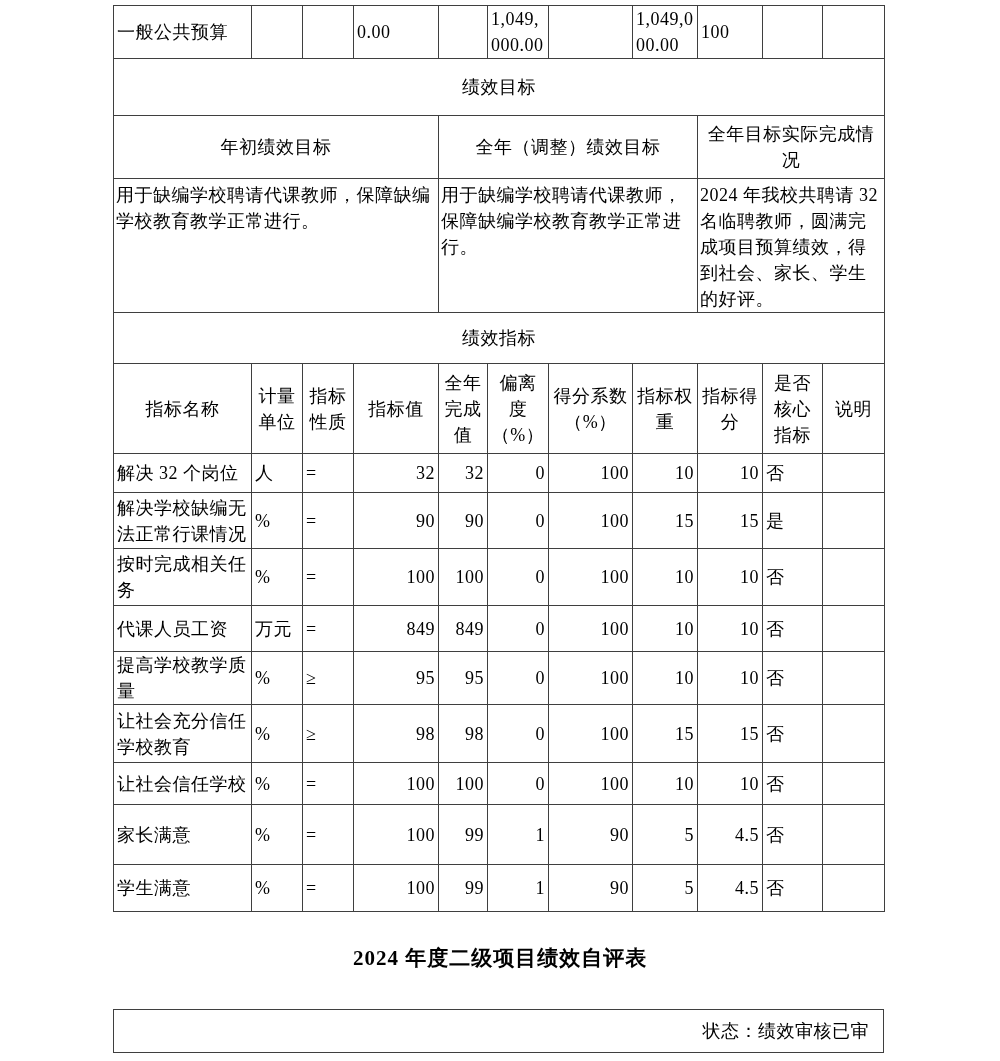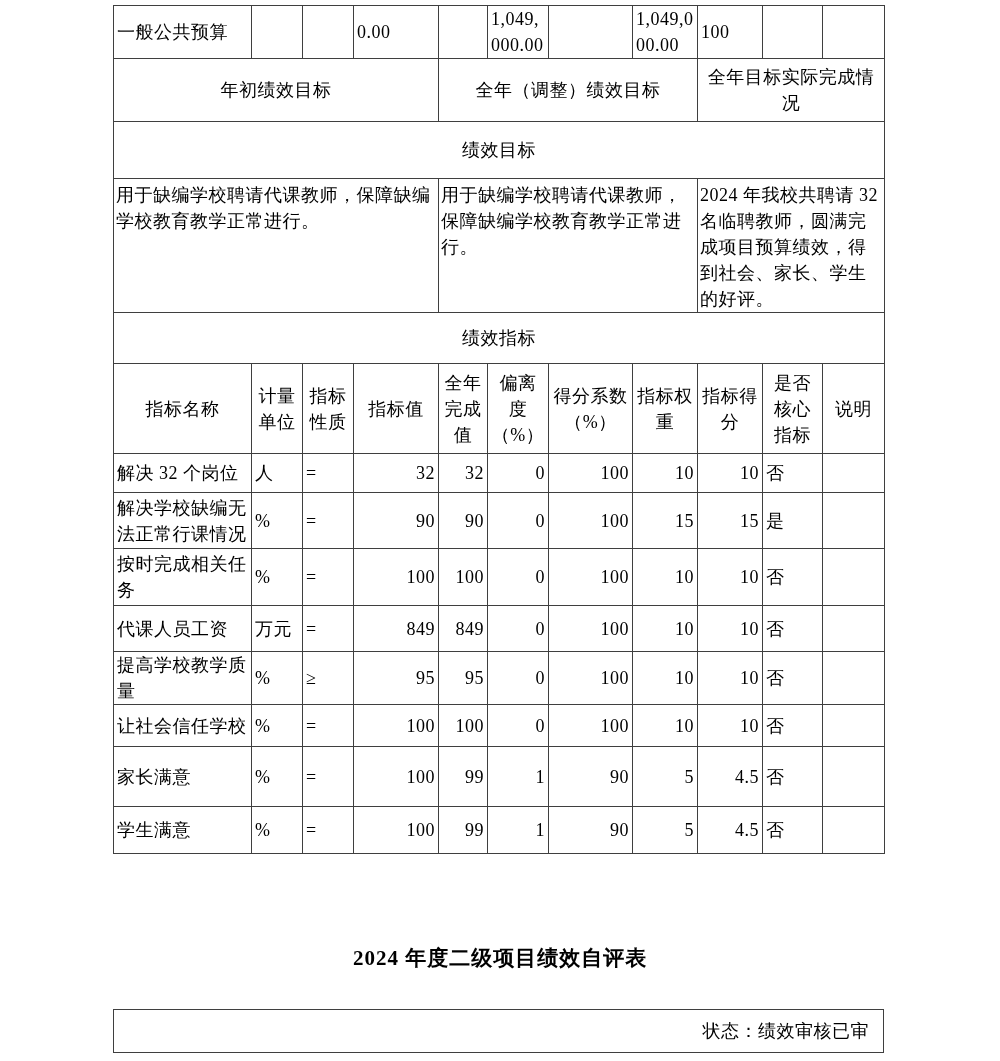--- a/index.html
+++ b/index.html
@@ -129,28 +129,28 @@
     <td class="numwrap">0.00</td>
     <td></td>
     <td class="numwrap">1,049,000.00</td>
     <td></td>
     <td class="numwrap">1,049,000.00</td>
     <td class="numwrap grayline">100</td>
     <td></td>
     <td></td>
   </tr>
 
+  <tr style="height:57px">
+    <td class="band" colspan="11">绩效目标</td>
+  </tr>
+
   <tr style="height:63px">
     <td class="ghead" colspan="4">年初绩效目标</td>
     <td class="ghead" colspan="4">全年（调整）绩效目标</td>
     <td class="ghead ghead3" colspan="3">全年目标实际完成情况</td>
-  </tr>
-
-  <tr style="height:57px">
-    <td class="band" colspan="11">绩效目标</td>
   </tr>
 
   <tr class="goaltext" style="height:132px">
     <td colspan="4" style="padding:3px 4px 0 2px">用于缺编学校聘请代课教师，保障缺编学校教育教学正常进行。</td>
     <td colspan="4" style="padding:3px 4px 0 2px">用于缺编学校聘请代课教师，保障缺编学校教育教学正常进行。</td>
     <td colspan="3" style="padding:3px 4px 0 2px">2024 年我校共聘请 32 名临聘教师，圆满完成项目预算绩效，得到社会、家长、学生的好评。</td>
   </tr>
 
   <tr style="height:51px">
     <td class="band" colspan="11">绩效指标</td>
@@ -233,20 +233,33 @@
     <td class="num">95</td>
     <td class="num">95</td>
     <td class="num">0</td>
     <td class="num">100</td>
     <td class="num">10</td>
     <td class="num">10</td>
     <td class="flagcell grayline">否</td>
     <td></td>
   </tr>
 
+  <tr style="height:58px">
+    <td>让社会充分信任学校教育</td>
+    <td class="unitcell">%</td>
+    <td class="naturecell">≥</td>
+    <td class="num">98</td>
+    <td class="num">98</td>
+    <td class="num">0</td>
+    <td class="num">100</td>
+    <td class="num">15</td>
+    <td class="num">15</td>
+    <td class="flagcell grayline">否</td>
+    <td></td>
+  </tr>
 
   <tr style="height:42px">
     <td>让社会信任学校</td>
     <td class="unitcell">%</td>
     <td class="naturecell">=</td>
     <td class="num">100</td>
     <td class="num">100</td>
     <td class="num">0</td>
     <td class="num">100</td>
     <td class="num">10</td>

